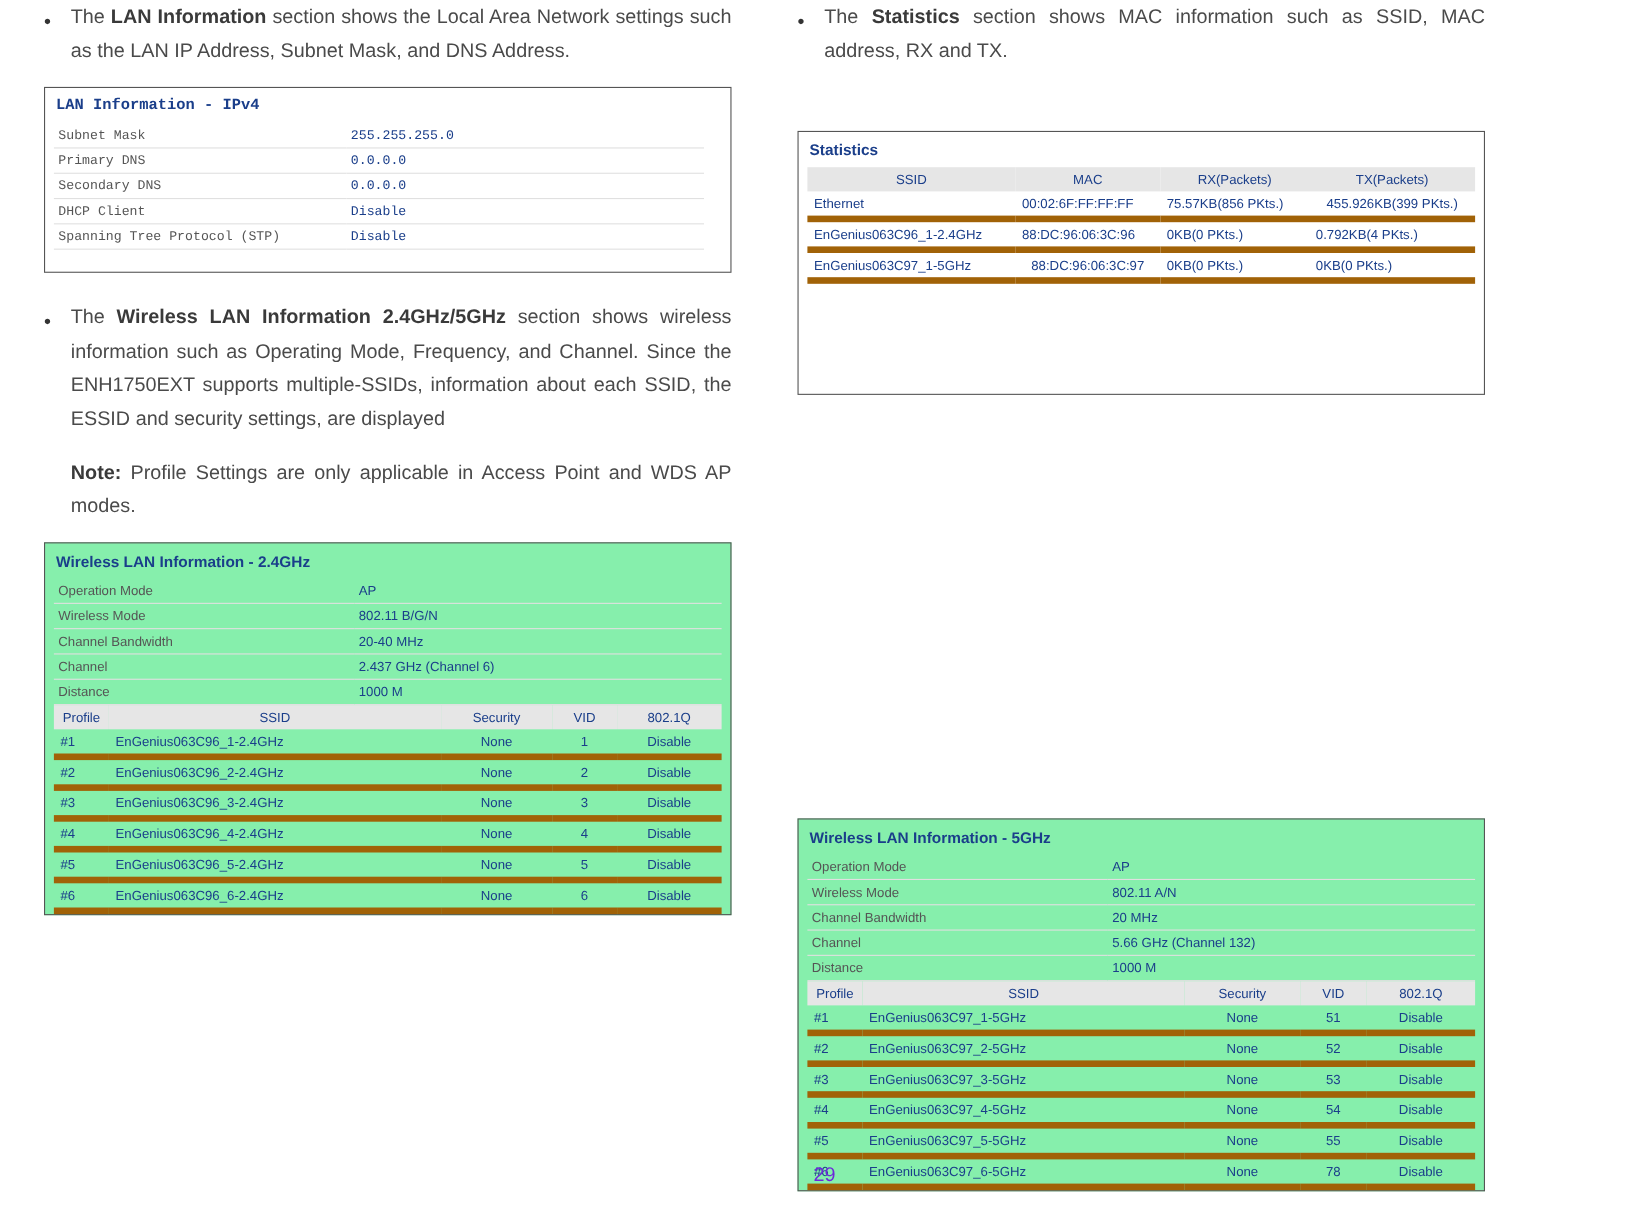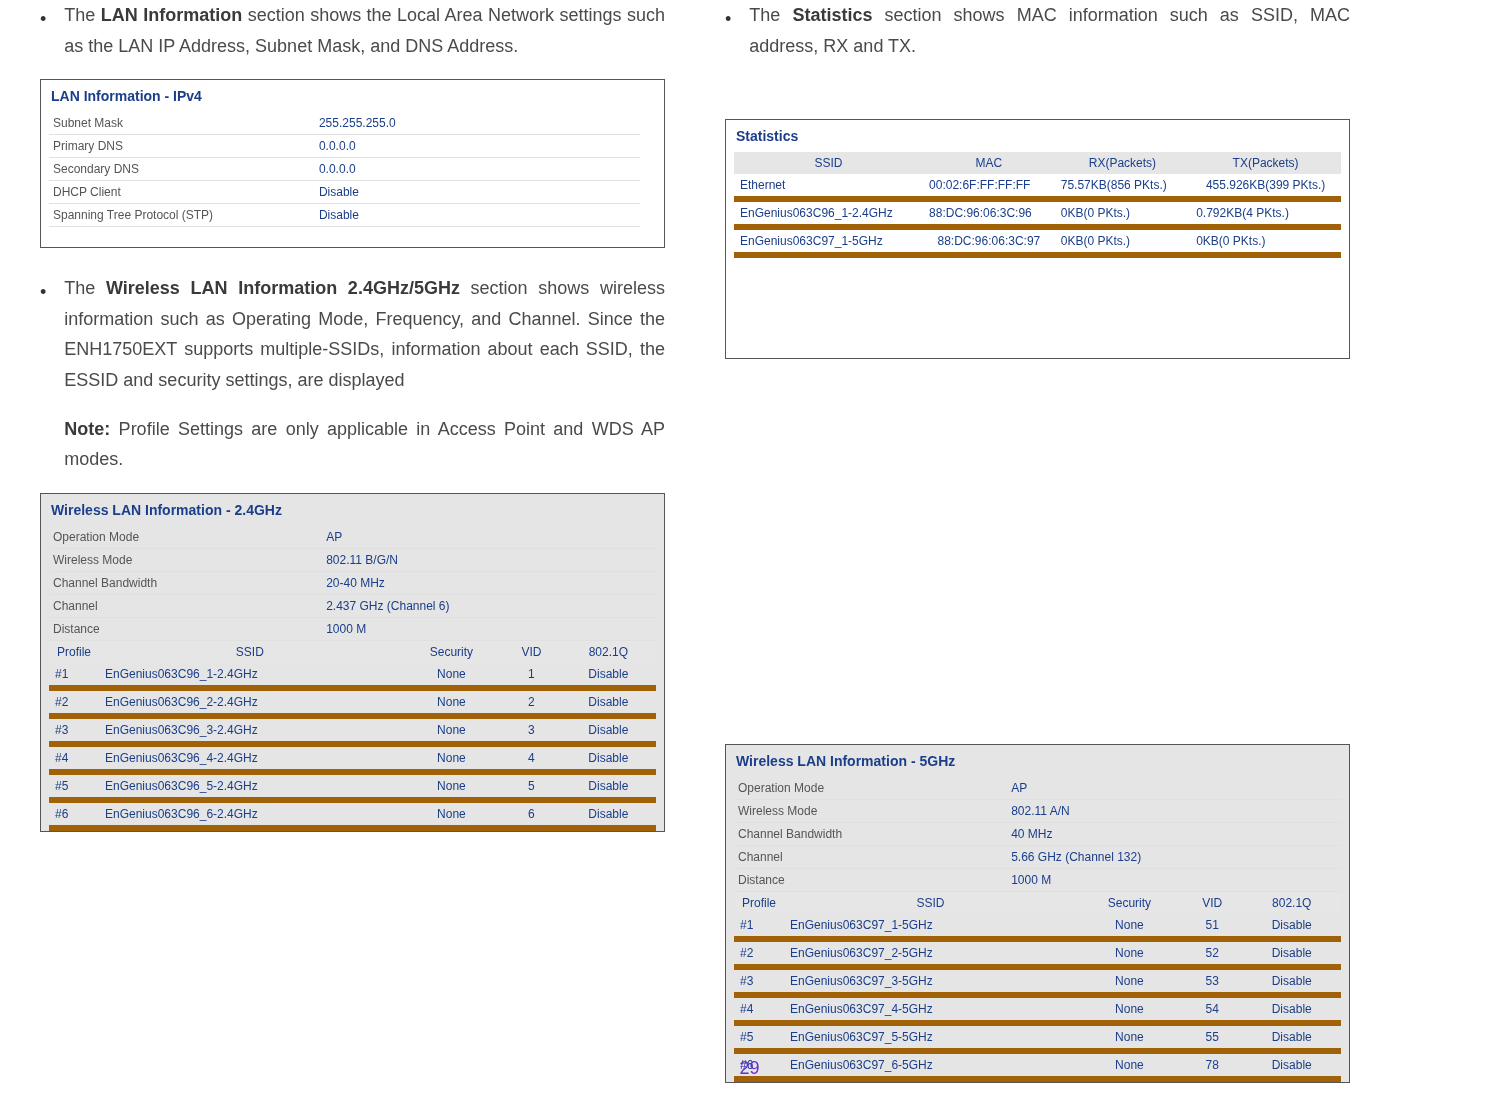--- a/index.html
+++ b/index.html
@@ -35,20 +35,21 @@
       font-size: 18px;
       line-height: 1.7;
       padding-top: 4px;
     }
     .bold { font-weight: bold; color: #3a3a3a; }
     .panel {
       border: 1px solid #555;
       padding: 4px 24px 20px 8px;
       margin-bottom: 25px;
       background: #fff;
+      font-family: Liberation Mono, monospace;
     }
     .panel-title {
       color: #1a3e8a;
       font-size: 14px;
       font-weight: bold;
       padding: 4px 2px 8px 2px;
     }
     .kv-table {
       width: 100%;
       border-collapse: collapse;
@@ -102,21 +103,21 @@
       color: #6d28d9;
     }
     .panel-stats {
       border: 1px solid #555;
       padding: 4px 8px 100px 8px;
       background: #fff;
     }
     .wlan-panel {
       border: 1px solid #555;
       padding: 4px 8px 0px 8px;
-      background: #e5e5e5;
+      background: #86efac;
     }
   </style>
 </head>
 <body>
 
 <div class="columns">
 
   <div class="col">
     <div class="bullet-item">
       <span class="bullet-mark">•</span>
@@ -300,21 +301,21 @@
             <tr>
               <td>Operation Mode</td>
               <td>AP</td>
             </tr>
             <tr>
               <td>Wireless Mode</td>
               <td>802.11 A/N</td>
             </tr>
             <tr>
               <td>Channel Bandwidth</td>
-              <td>40 MHz</td>
+              <td>20 MHz</td>
             </tr>
             <tr>
               <td>Channel</td>
               <td>5.66 GHz (Channel 132)</td>
             </tr>
             <tr>
               <td>Distance</td>
               <td>1000 M</td>
             </tr>
           </tbody>

